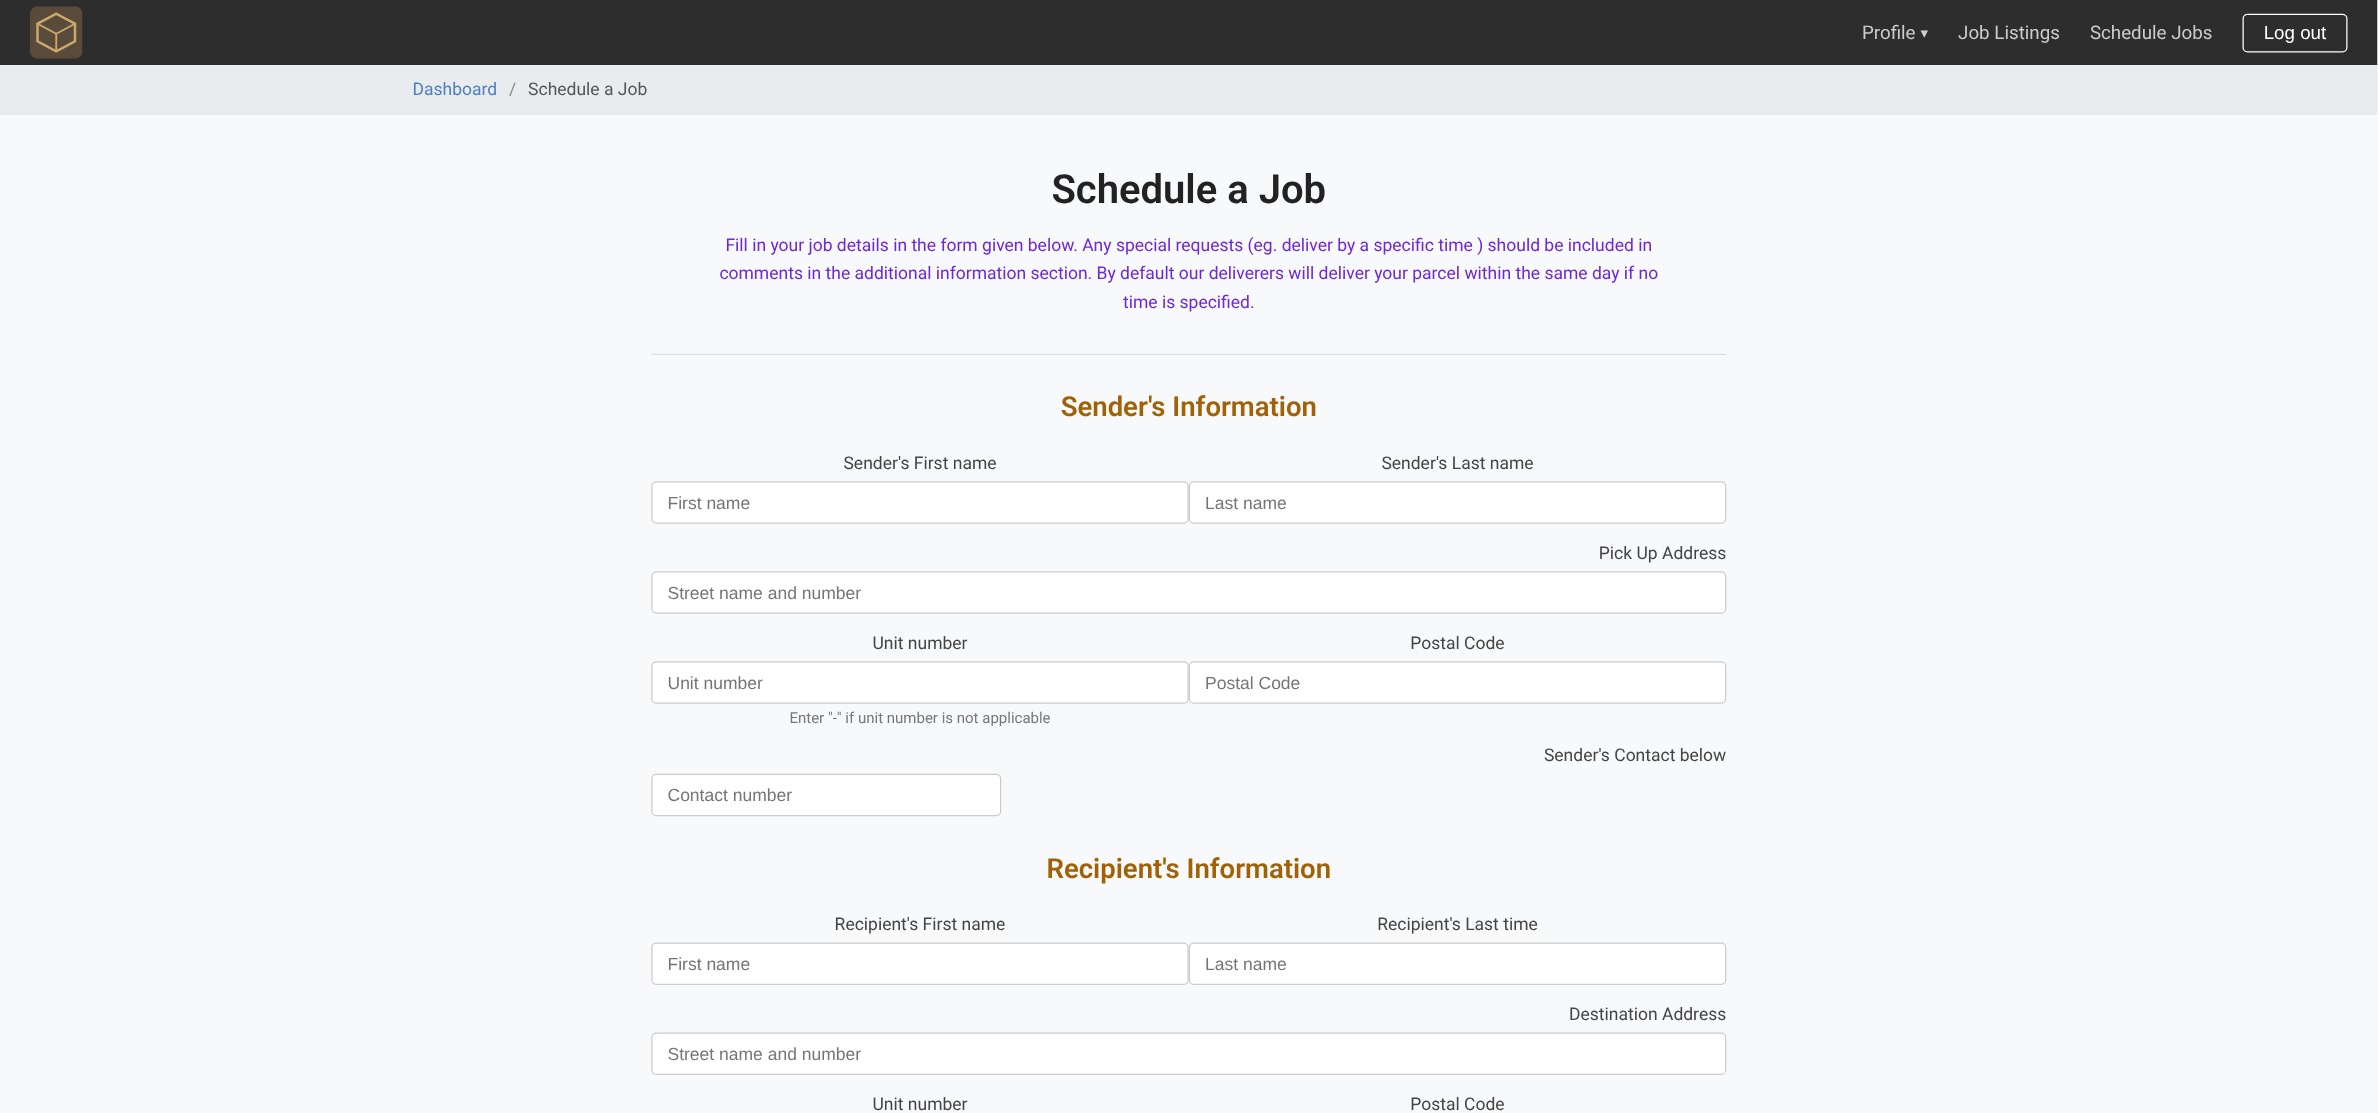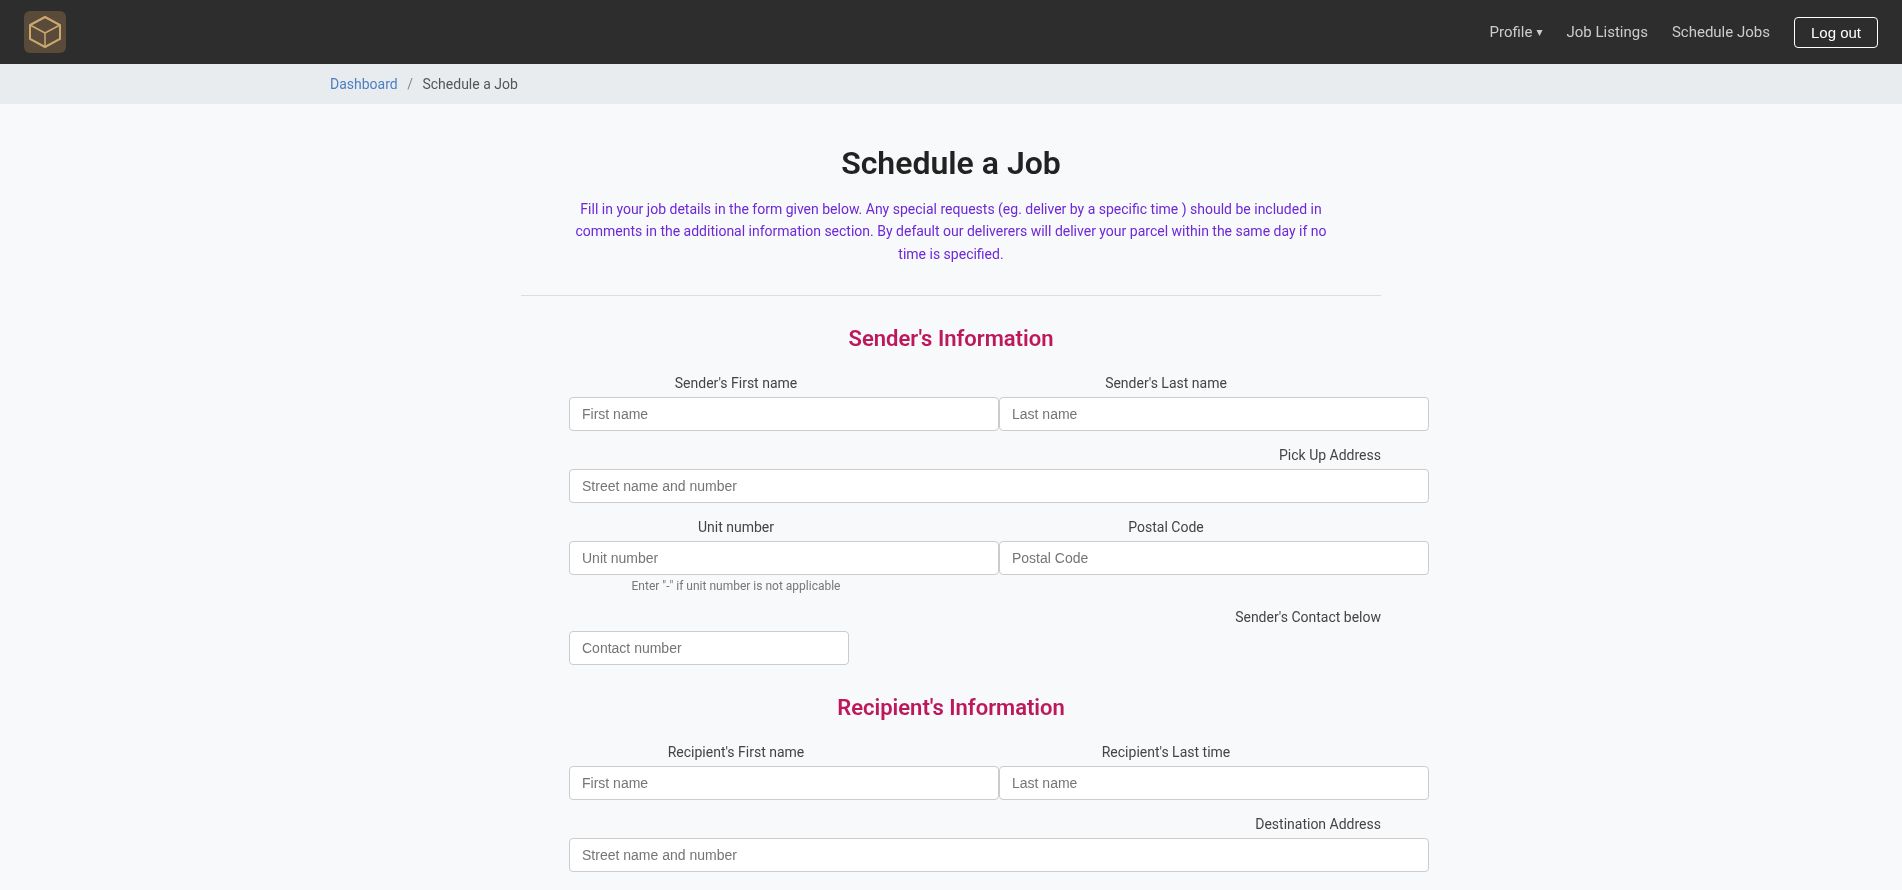--- a/index.html
+++ b/index.html
@@ -11,21 +11,21 @@
     body {
       font-family: -apple-system, BlinkMacSystemFont, 'Segoe UI', Roboto, sans-serif;
       background: #f8f9fa;
       color: #333;
     }
 
     
     .navbar {
       background: #2d2d2d;
       padding: 12px 24px;
-      height: 64px;
+      height: 52px;
       display: flex;
       align-items: center;
       justify-content: space-between;
     }
 
     .navbar-brand {
       display: flex;
       align-items: center;
     }
 
@@ -118,21 +118,21 @@
       border-top: 1px solid #ddd;
       margin-bottom: 30px;
     }
 
     
     .section-title {
       text-align: center;
       font-size: 22px;
       font-weight: 600;
       margin-bottom: 24px;
-      color: #be185d;
+      color: #a16207;
     }
 
     
     .form-row {
       display: flex;
       margin-bottom: 16px;
     }
 
     .form-group {
       display: flex;
@@ -149,21 +149,20 @@
 
     .form-input {
       border: 1px solid #ccc;
       border-radius: 4px;
       padding: 8px 12px;
       font-size: 14px;
       color: #000000;
       background: #fff;
       width: 100%;
       outline: none;
-      margin-left: 48px;
     }
 
     .form-hint {
       font-size: 12px;
       color: #777;
       text-align: center;
       margin-top: 4px;
     }
 
     .full-width-group {

